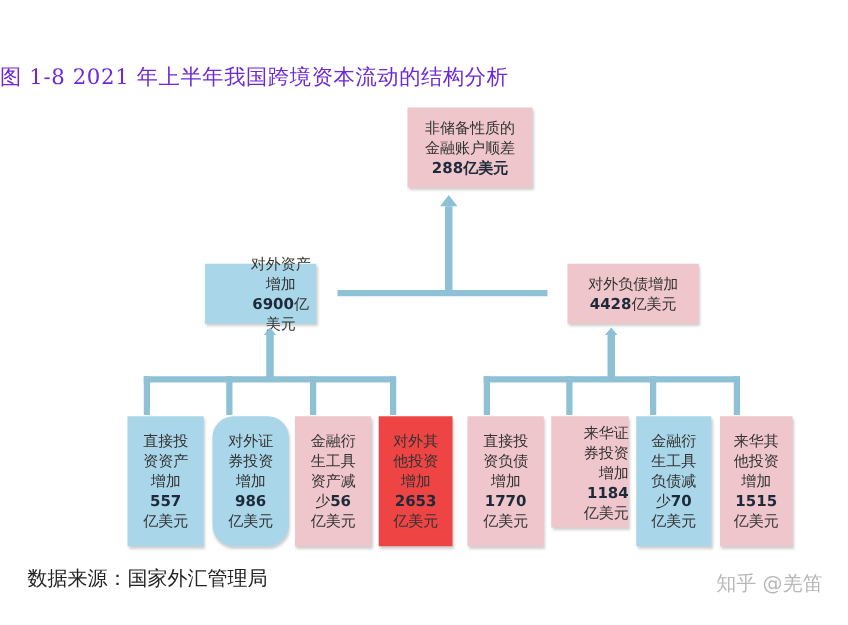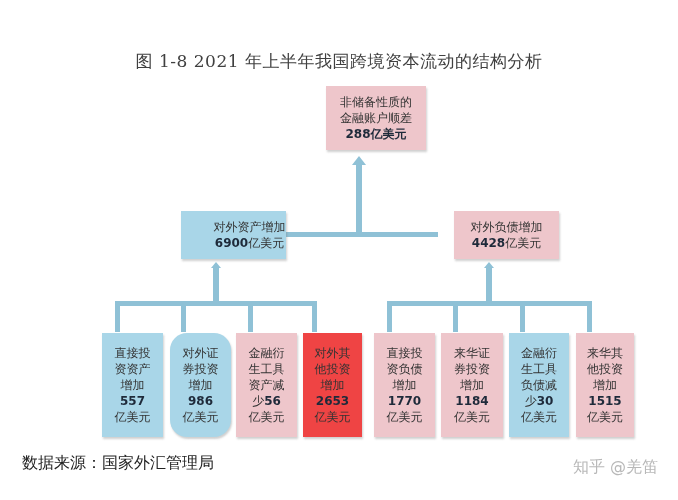--- a/index.html
+++ b/index.html
@@ -1,22 +1,22 @@
 <!DOCTYPE html>
 <html><head>
 <meta charset="utf-8">
 <style>
   html, body { margin:0; padding:0; }
   body {
     width:678px; height:500px; background:#ffffff; position:relative; overflow:hidden;
     font-family:"DejaVu Serif", "Liberation Serif", serif; color:#222;
   }
   .title {
-    position:absolute; left:0; width:678px; top:50px; text-align:center;
-    font-size:17px; color:#404040; letter-spacing:0.5px;
+    position:absolute; left:0; width:678px; top:50px; text-align:left;
+    font-size:17px; color:#6d28d9; letter-spacing:0.5px;
     font-family:"DejaVu Serif", "Liberation Serif", serif;
   }
   .box {
     position:absolute; box-sizing:border-box; text-align:center;
     font-size:12px; line-height:16px; color:#333;
     box-shadow: 1px 2px 2px rgba(120,120,120,0.35);
     display:flex; flex-direction:column; justify-content:center; align-items:center;margin-left:16px;
   }
   .box .num { font-family:"DejaVu Sans", "Liberation Sans", sans-serif; font-weight:bold; color:#1e2a3a; font-size:12px; }
   .pink { background:#eec6cb; }
@@ -51,21 +51,21 @@
   <span class="bl">非储备性质的</span>
   <span class="bl">金融账户顺差</span>
   <span class="bl num" style="font-weight:bold;">288亿美元</span>
 </div>
 
 <div class="line" style="left:356px; top:165px; width:6px; height:70px;"></div>
 <div class="arrowhead" style="left:352px; top:156px;"></div>
 
 <div class="line" style="left:270px; top:232px; width:168px; height:5px;"></div>
 
-<div class="box blue" style="left:165px; top:211px; width:105px; height:48px;padding-left:32px;">
+<div class="box blue" style="left:148px; top:211px; width:89px; height:48px;padding-left:32px;">
   <span class="bl">对外资产增加</span>
   <span class="bl"><span class="num">6900</span><span>亿美元</span></span>
 </div>
 
 <div class="box pink" style="left:438px; top:211px; width:105px; height:48px;">
   <span class="bl">对外负债增加</span>
   <span class="bl"><span class="num">4428</span><span>亿美元</span></span>
 </div>
 
 <div class="arrowhead small" style="left:211px; top:262px;"></div>
@@ -112,32 +112,32 @@
   <span class="bl"><span></span><span class="num">2653</span></span>
   <span class="bl">亿美元</span>
 </div>
 <div class="box pink" style="left:358px; top:333px; width:61px; height:104px;">
   <span class="bl">直接投</span>
   <span class="bl">资负债</span>
   <span class="bl">增加</span>
   <span class="bl"><span></span><span class="num">1770</span></span>
   <span class="bl">亿美元</span>
 </div>
-<div class="box pink" style="left:425px; top:333px; width:62px; height:104px;">
+<div class="box pink" style="left:425px; top:333px; width:62px; height:89px;align-items:flex-end;">
   <span class="bl">来华证</span>
   <span class="bl">券投资</span>
   <span class="bl">增加</span>
   <span class="bl"><span></span><span class="num">1184</span></span>
   <span class="bl">亿美元</span>
 </div>
 <div class="box blue" style="left:493px; top:333px; width:60px; height:104px;">
   <span class="bl">金融衍</span>
   <span class="bl">生工具</span>
   <span class="bl">负债减</span>
-  <span class="bl"><span>少</span><span class="num">30</span></span>
+  <span class="bl"><span>少</span><span class="num">70</span></span>
   <span class="bl">亿美元</span>
 </div>
 <div class="box pink" style="left:560px; top:333px; width:58px; height:104px;">
   <span class="bl">来华其</span>
   <span class="bl">他投资</span>
   <span class="bl">增加</span>
   <span class="bl"><span></span><span class="num">1515</span></span>
   <span class="bl">亿美元</span>
 </div>
 

